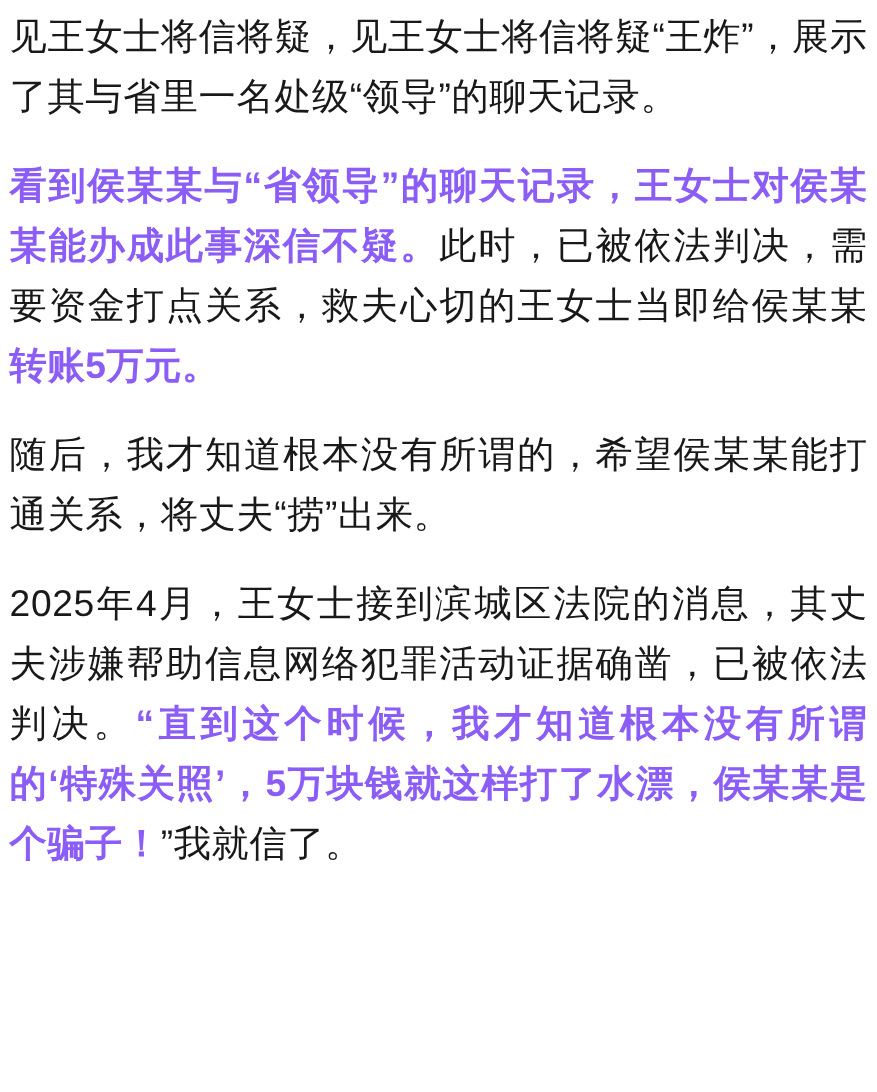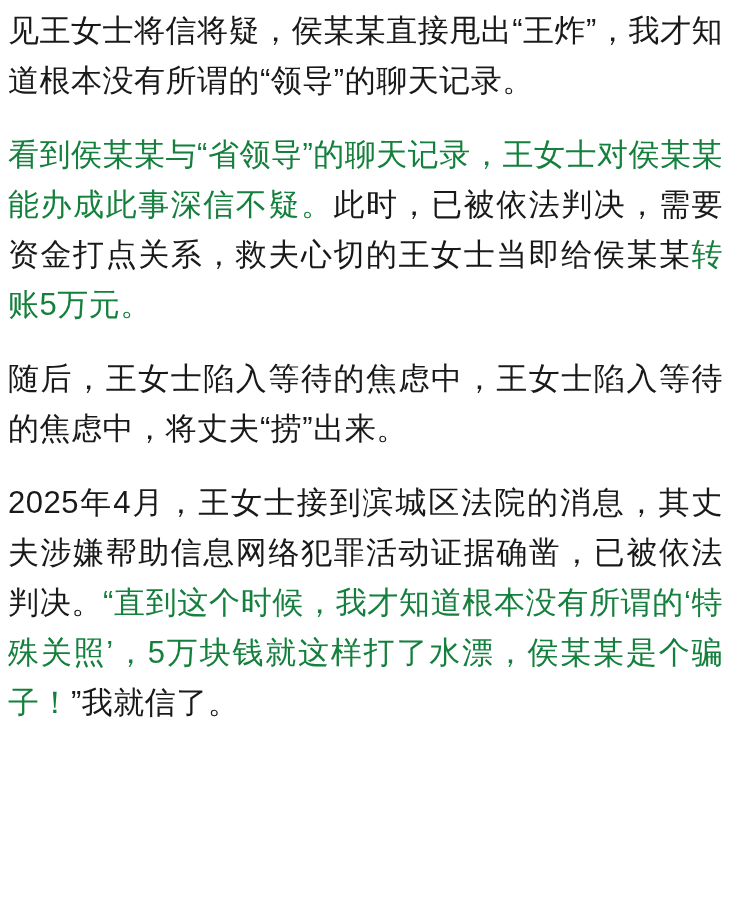--- a/index.html
+++ b/index.html
@@ -24,29 +24,29 @@
     text-align: justify;
     word-break: break-all;
   }
   .article p {
     margin: 0 0 24px 0;
   }
   .article p:last-child {
     margin-bottom: 0;
   }
   .seg { font-weight: 400; }
-  .seg.b { font-weight: 400; color: #15803d; }
+  .seg.b { font-weight: 700; color: #8b5cf6; }
 </style>
 </head>
 <body>
 
 <div class="article">
 
-  <p><span class="seg">见王女士将信将疑，侯某某直接甩出“王炸”，我才知道根本没有所谓的“领导”的聊天记录。</span></p>
+  <p><span class="seg">见王女士将信将疑，见王女士将信将疑“王炸”，展示了其与省里一名处级“领导”的聊天记录。</span></p>
 
 
   <p><span class="seg b">看到侯某某与“省领导”的聊天记录，王女士对侯某某能办成此事深信不疑。</span><span class="seg">此时，已被依法判决，需要资金打点关系，救夫心切的王女士当即给侯某某</span><span class="seg b">转账5万元。</span></p>
 
-  <p><span class="seg">随后，王女士陷入等待的焦虑中，王女士陷入等待的焦虑中，将丈夫“捞”出来。</span></p>
+  <p><span class="seg">随后，我才知道根本没有所谓的，希望侯某某能打通关系，将丈夫“捞”出来。</span></p>
 
   <p><span class="seg">2025年4月，王女士接到滨城区法院的消息，其丈夫涉嫌帮助信息网络犯罪活动证据确凿，已被依法判决。</span><span class="seg b">“直到这个时候，我才知道根本没有所谓的‘特殊关照’，5万块钱就这样打了水漂，侯某某是个骗子！</span><span class="seg">”我就信了。</span></p>
 
 </div>
 
 </body></html>

